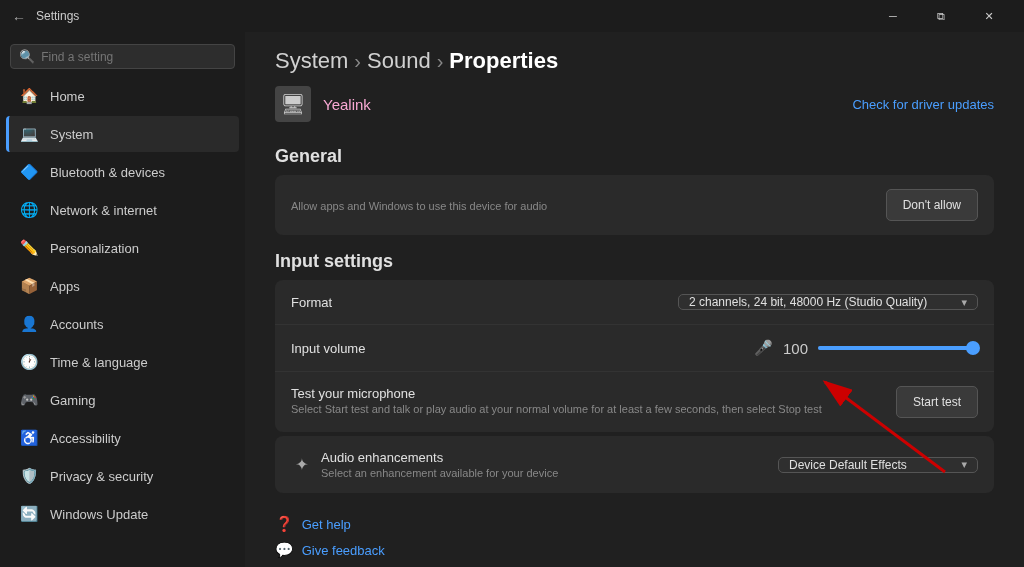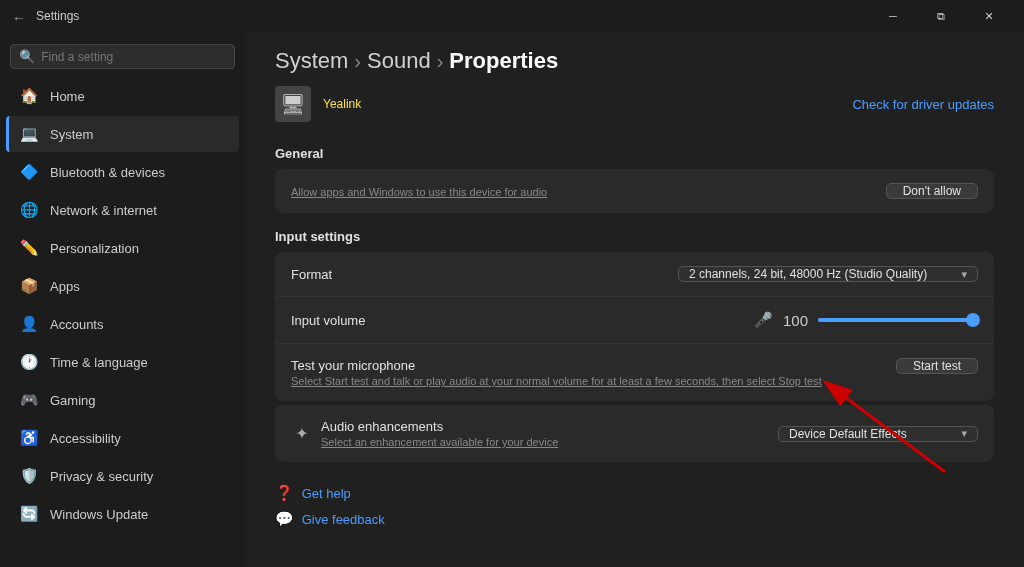--- a/index.html
+++ b/index.html
@@ -160,33 +160,33 @@
       height: 36px;
       background: #444;
       border-radius: 4px;
       display: flex;
       align-items: center;
       justify-content: center;
       font-size: 20px;
       color: #ccc;
     }
     .device-name {
-      color: #fde047;
-      font-size: 12px;
+      color: #f9a8d4;
+      font-size: 15px;
     }
     .driver-link {
       color: #4a9eff;
       cursor: pointer;
       font-size: 13px;
       text-decoration: none;
     }
 
     
     .section-header {
-      font-size: 13px;
+      font-size: 18px;
       font-weight: 600;
       color: #e0e0e0;
       padding: 12px 0 8px 0;
     }
 
     
     .settings-card {
       background: #2a2a2a;
       border-radius: 8px;
       margin-bottom: 4px;
@@ -203,30 +203,29 @@
     .settings-row-info {}
     .settings-row-label {
       font-size: 13px;
       color: #e0e0e0;
       font-weight: 500;
     }
     .settings-row-desc {
       font-size: 11px;
       color: #888;
       margin-top: 2px;
-      text-decoration: underline;
     }
 
     
     .btn {
       background: #3a3a3a;
       border: 1px solid #555;
       border-radius: 5px;
       color: #e0e0e0;
-      padding: 0 16px;
+      padding: 8px 16px;
       font-size: 12px;
       cursor: pointer;
       white-space: nowrap;
     }
 
     
     .dropdown {
       background: #2f2f2f;
       border: 1px solid #555;
       border-radius: 5px;

